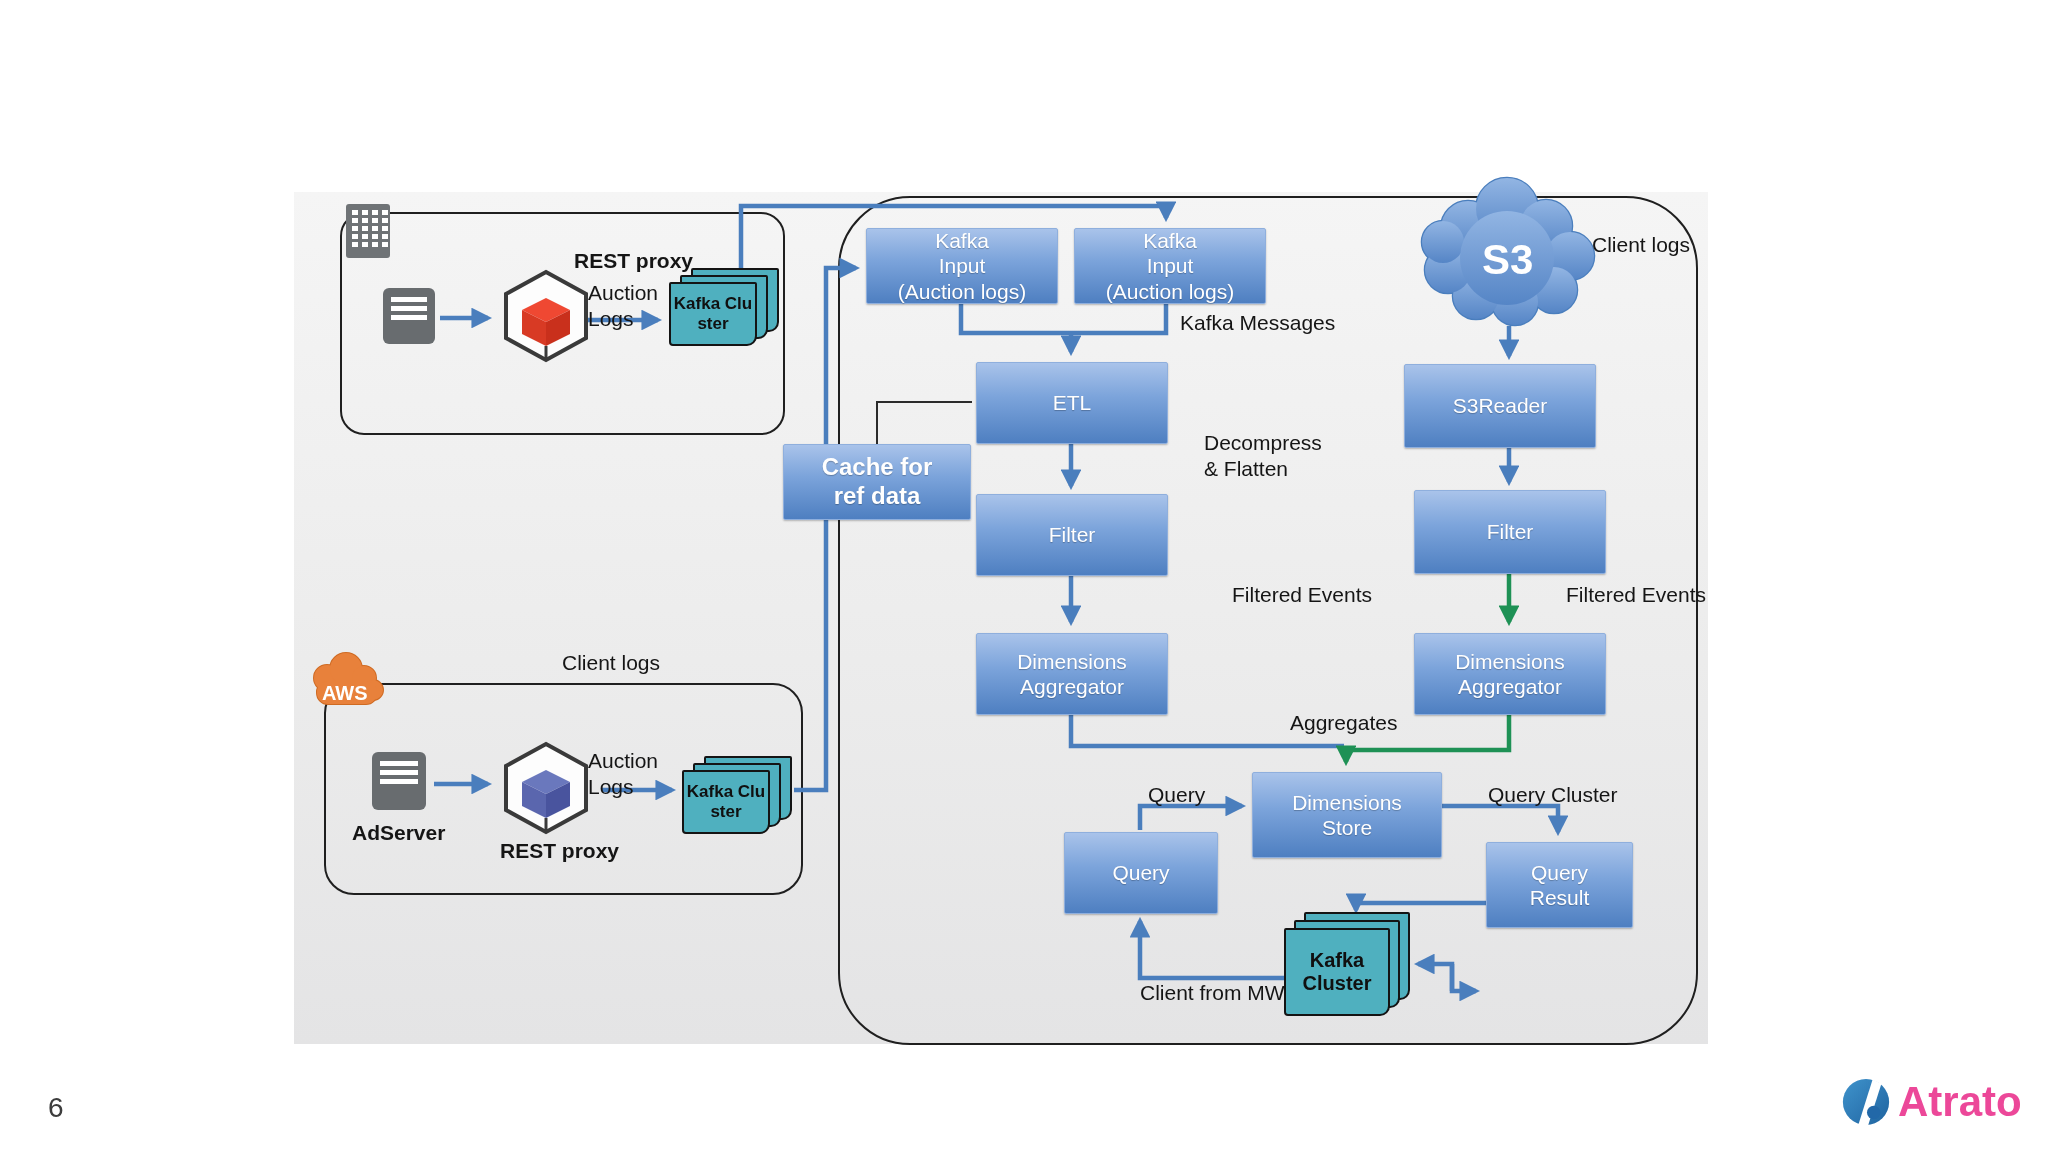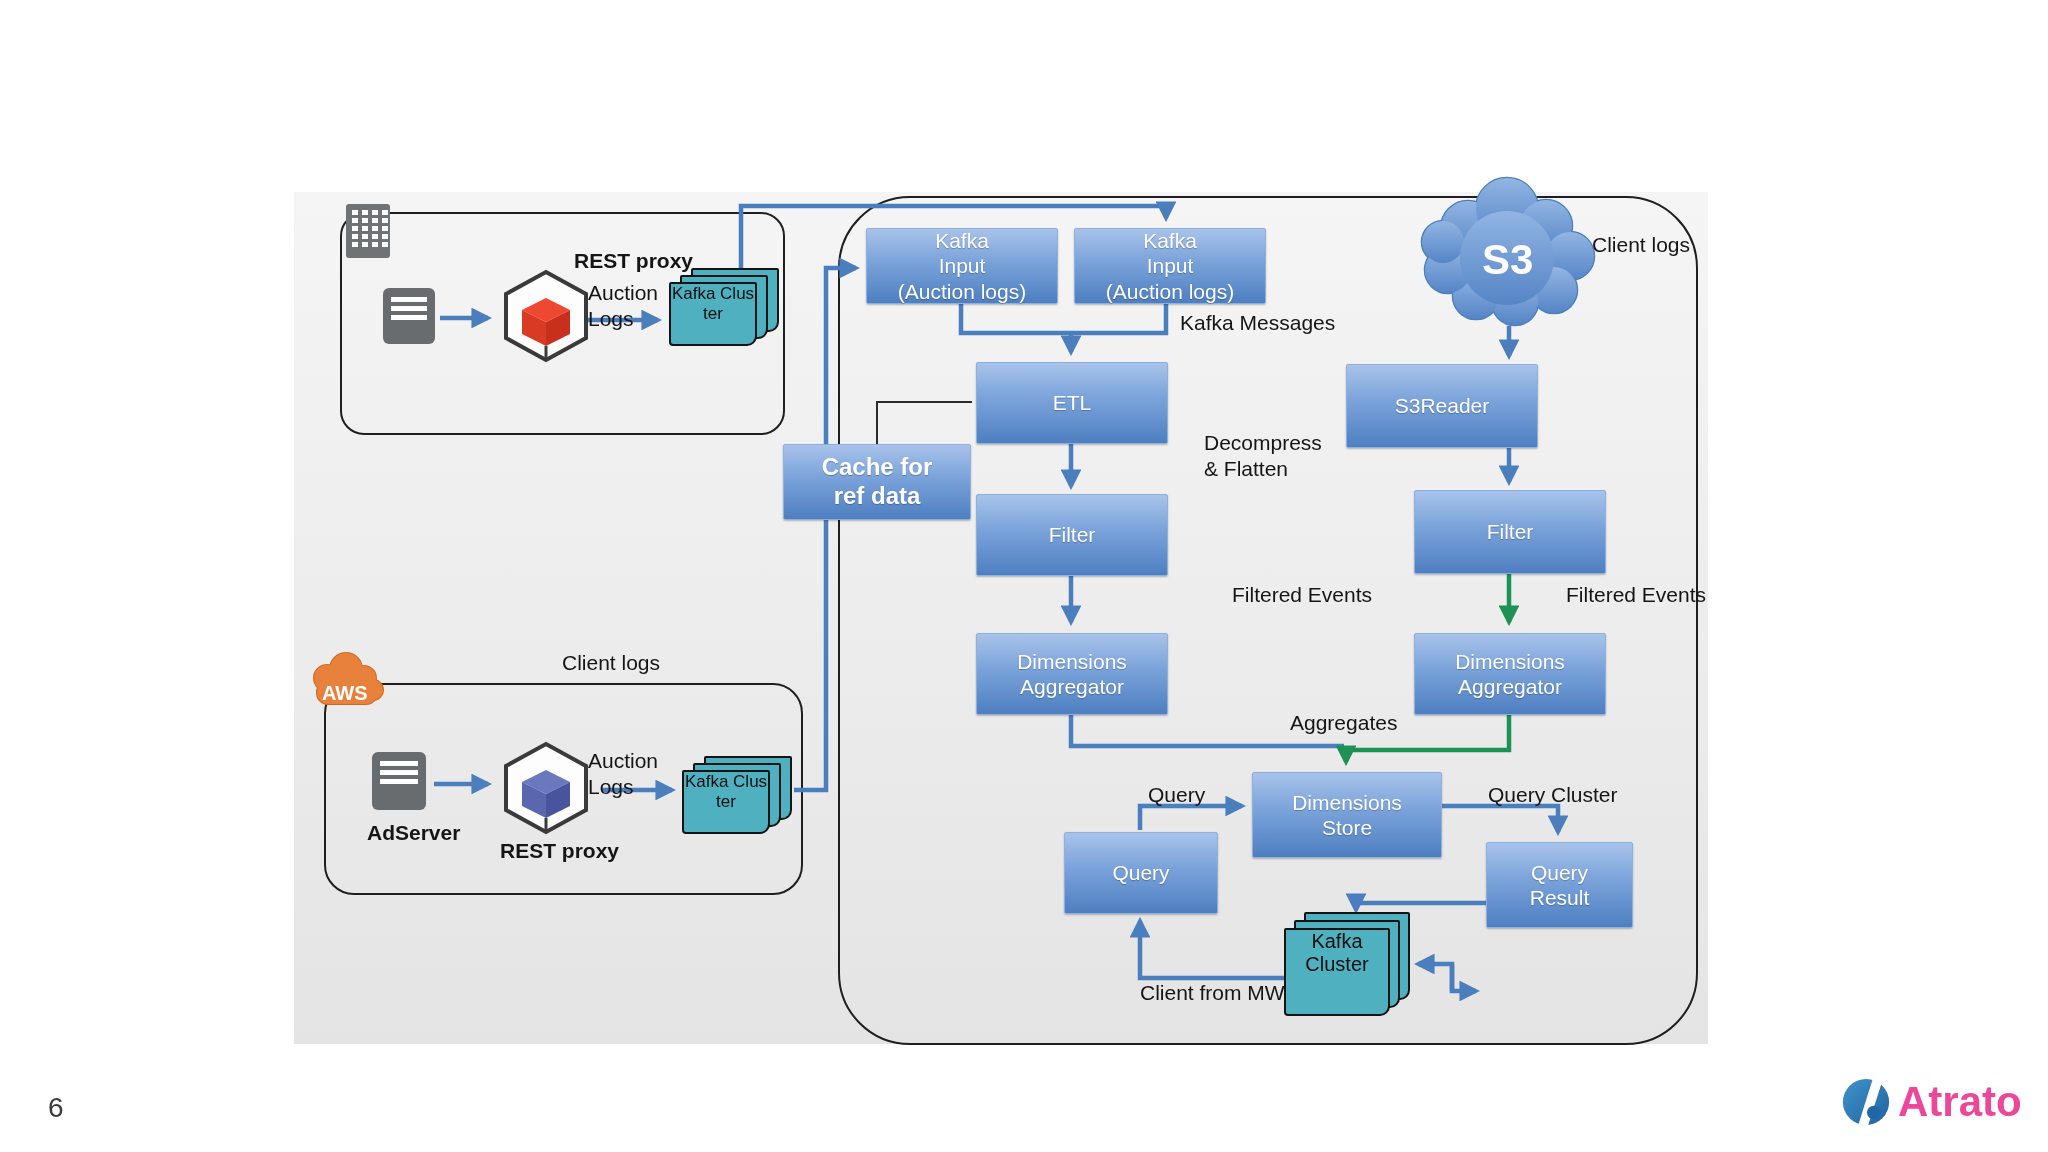--- a/index.html
+++ b/index.html
@@ -20,22 +20,22 @@
         box-shadow:0 1px 2px rgba(0,0,0,.25);}
   .node span{display:block;width:100%;text-align:center;white-space:pre-line;
         font-size:21px;line-height:1.2;text-shadow:0 1px 1px rgba(0,0,0,.25);}
   .node-bold span{font-weight:700;font-size:24px;}
   .lbl{position:absolute;z-index:4;color:#151515;font-size:21px;line-height:1.25;
        white-space:pre-line;}
   .lbl-b{font-weight:700;}
   .docstack{position:absolute;z-index:3;}
   .sheet{position:absolute;background:#4fb0bf;border:2.5px solid #141414;
          border-radius:2px 2px 10px 4px;box-sizing:border-box;}
-  .sheet-front{display:flex;justify-content:center;text-align:center;
-         color:#101010;font-weight:400;}
+  .sheet-front{display:flex;align-items:center;justify-content:center;text-align:center;
+         color:#101010;font-weight:700;}
   .break .sheet-front span{word-break:break-all;}
   .sheet-front span{white-space:pre-line;line-height:1.15;}
   .pagenum{position:absolute;left:48px;top:1092px;font-size:28px;color:#3d3d3d;z-index:5;}
   .logo{position:absolute;left:1840px;top:1076px;display:flex;align-items:center;gap:6px;z-index:5;}
   .logo-text{font-size:42px;font-weight:800;color:#ec4899;font-family:Liberation Sans, sans-serif;
         letter-spacing:0px;}
 </style>
 </head>
 <body>
 
@@ -214,21 +214,21 @@
   <div class="node" style="left:976px;top:362px;width:190px;height:80px">
       <span>ETL</span>
     </div>
   <div class="node" style="left:976px;top:494px;width:190px;height:80px">
       <span>Filter</span>
     </div>
   <div class="node" style="left:976px;top:633px;width:190px;height:80px">
       <span>Dimensions
 Aggregator</span>
     </div>
-  <div class="node" style="left:1346px;top:364px;width:190px;height:82px">
+  <div class="node" style="left:1404px;top:364px;width:190px;height:82px">
       <span>S3Reader</span>
     </div>
   <div class="node" style="left:1414px;top:490px;width:190px;height:82px">
       <span>Filter</span>
     </div>
   <div class="node" style="left:1414px;top:633px;width:190px;height:80px">
       <span>Dimensions
 Aggregator</span>
     </div>
   <div class="node" style="left:1252px;top:772px;width:188px;height:84px">
@@ -275,21 +275,21 @@
   <div class="lbl" style="left:1204px;top:430px">Decompress
 &amp; Flatten</div>
   <div class="lbl" style="left:1232px;top:582px">Filtered Events</div>
   <div class="lbl" style="left:1566px;top:582px">Filtered Events</div>
   <div class="lbl" style="left:1592px;top:232px">Client logs</div>
   <div class="lbl" style="left:1290px;top:710px">Aggregates</div>
   <div class="lbl" style="left:1148px;top:782px">Query</div>
   <div class="lbl" style="left:1488px;top:782px">Query Cluster</div>
   <div class="lbl" style="left:1140px;top:980px">Client from MW</div>
   <div class="lbl" style="left:562px;top:650px">Client logs</div>
-  <div class="lbl lbl-b" style="left:367px;top:820px">AdServer</div>
+  <div class="lbl lbl-b" style="left:352px;top:820px">AdServer</div>
   <div class="lbl lbl-b" style="left:500px;top:838px">REST proxy</div>
   <div class="lbl" style="left:588px;top:748px">Auction
 Logs</div>
 
   <div class="pagenum">6</div>
   <div class="logo">
     <svg width="52" height="52" viewBox="0 0 54 54">
       <defs>
         <linearGradient id="lgA" x1="0" y1="0" x2="1" y2="1">
           <stop offset="0" stop-color="#3f93cc"></stop>

